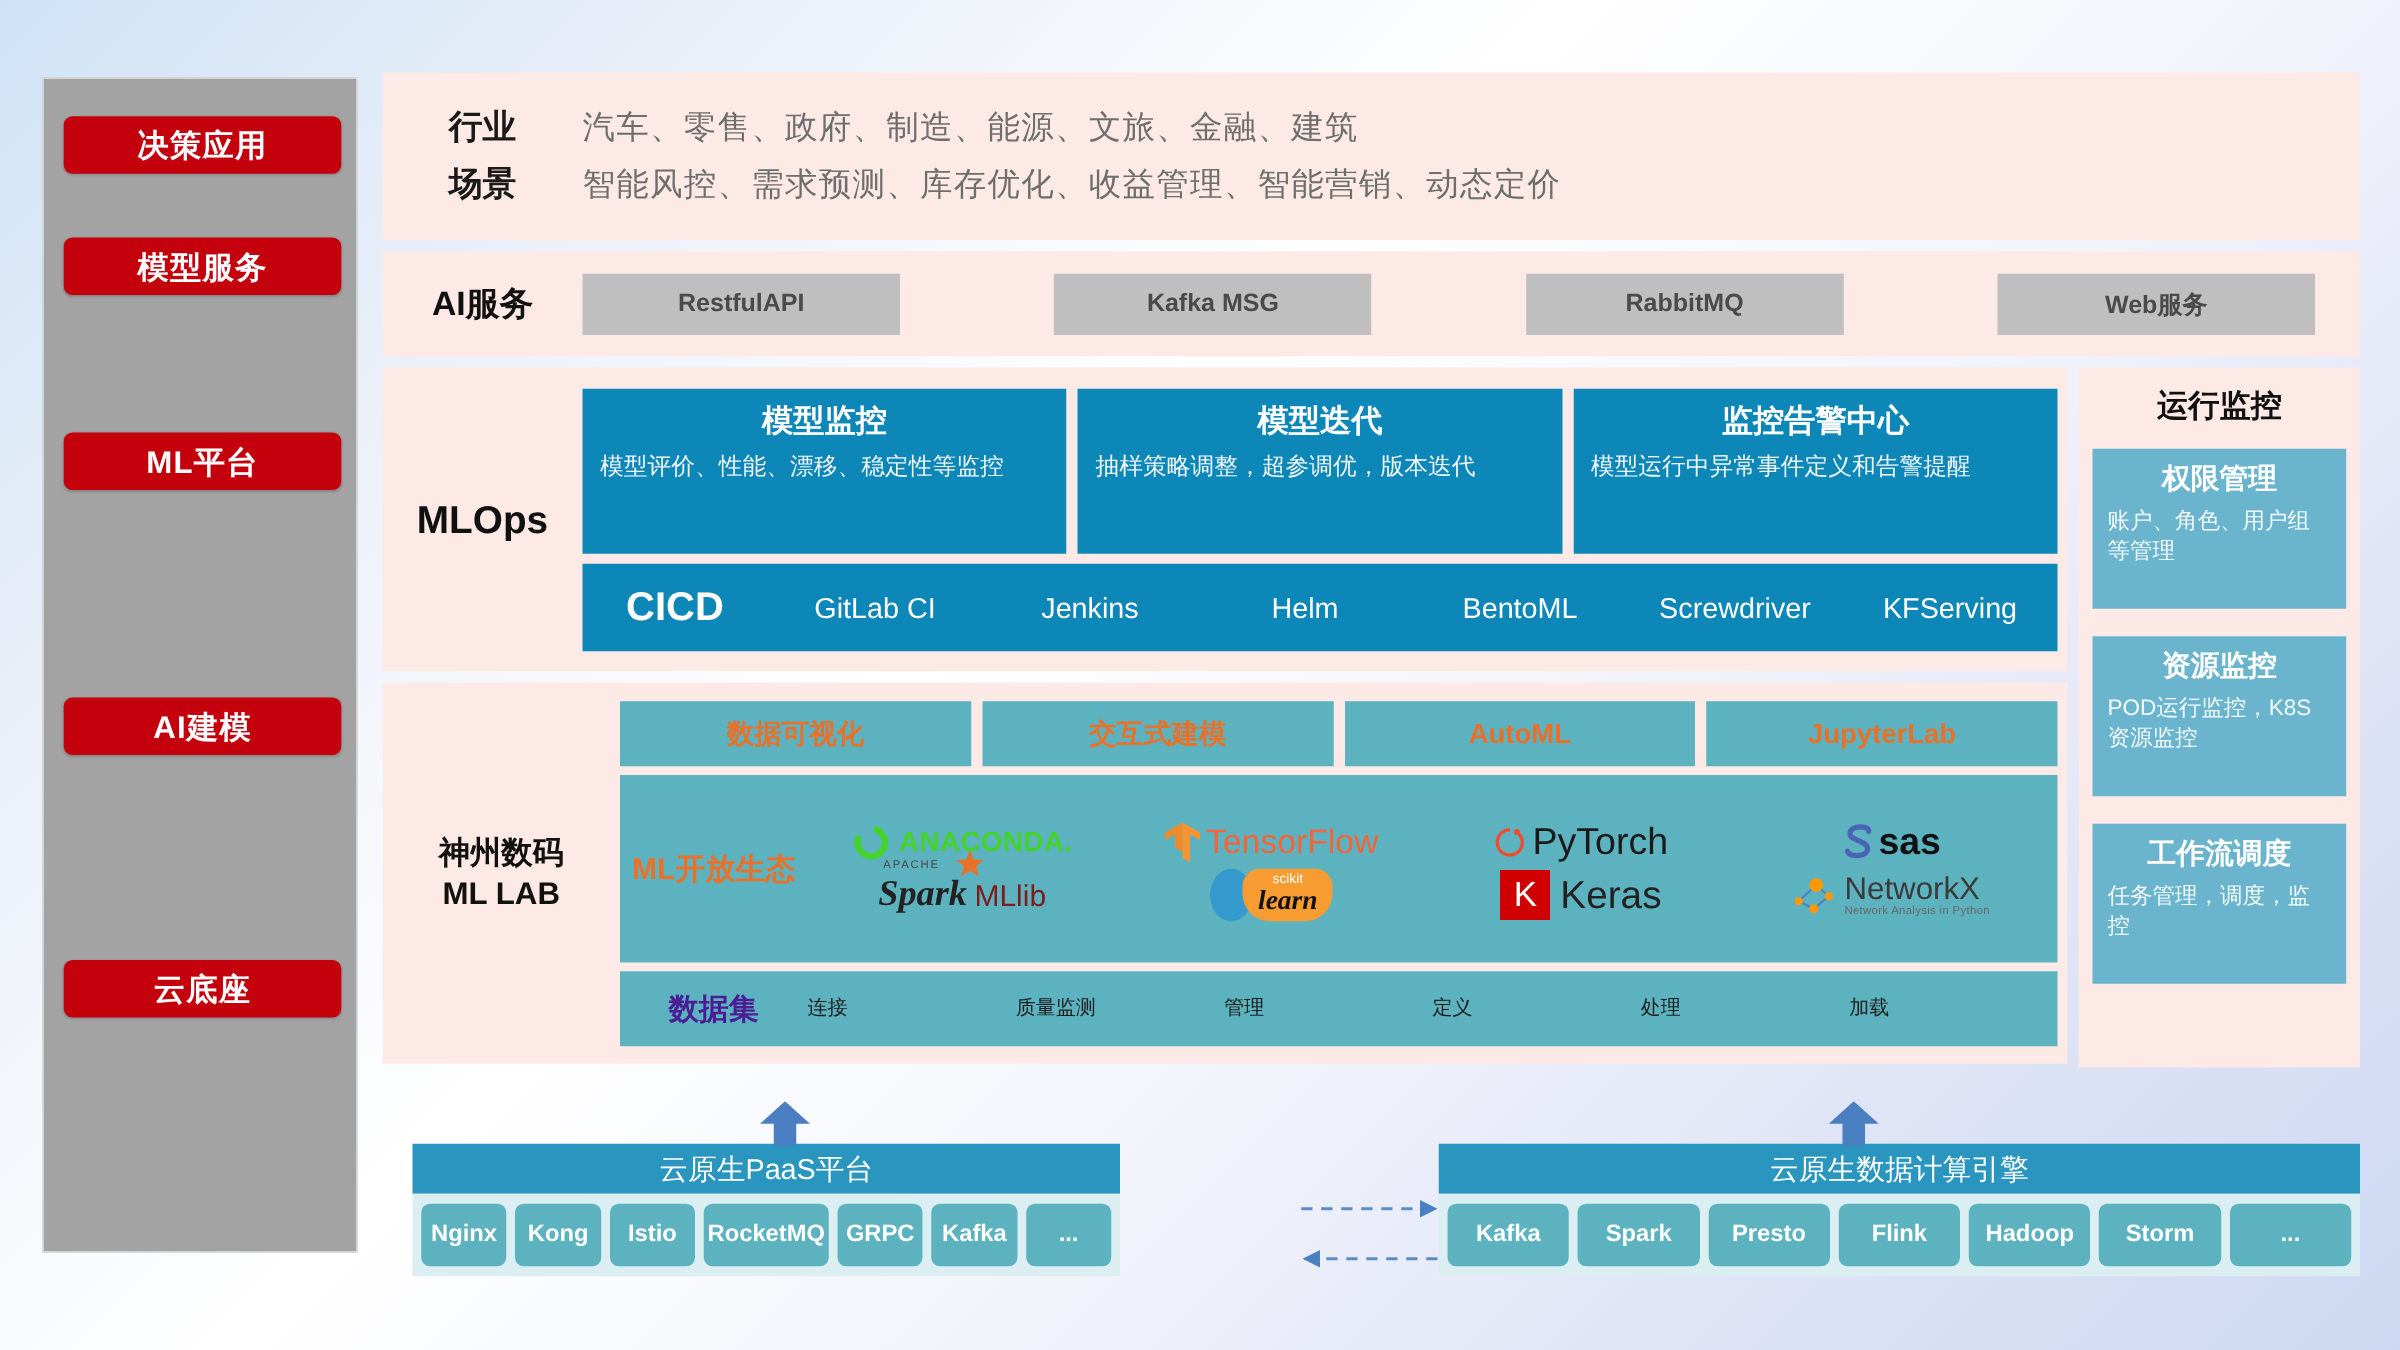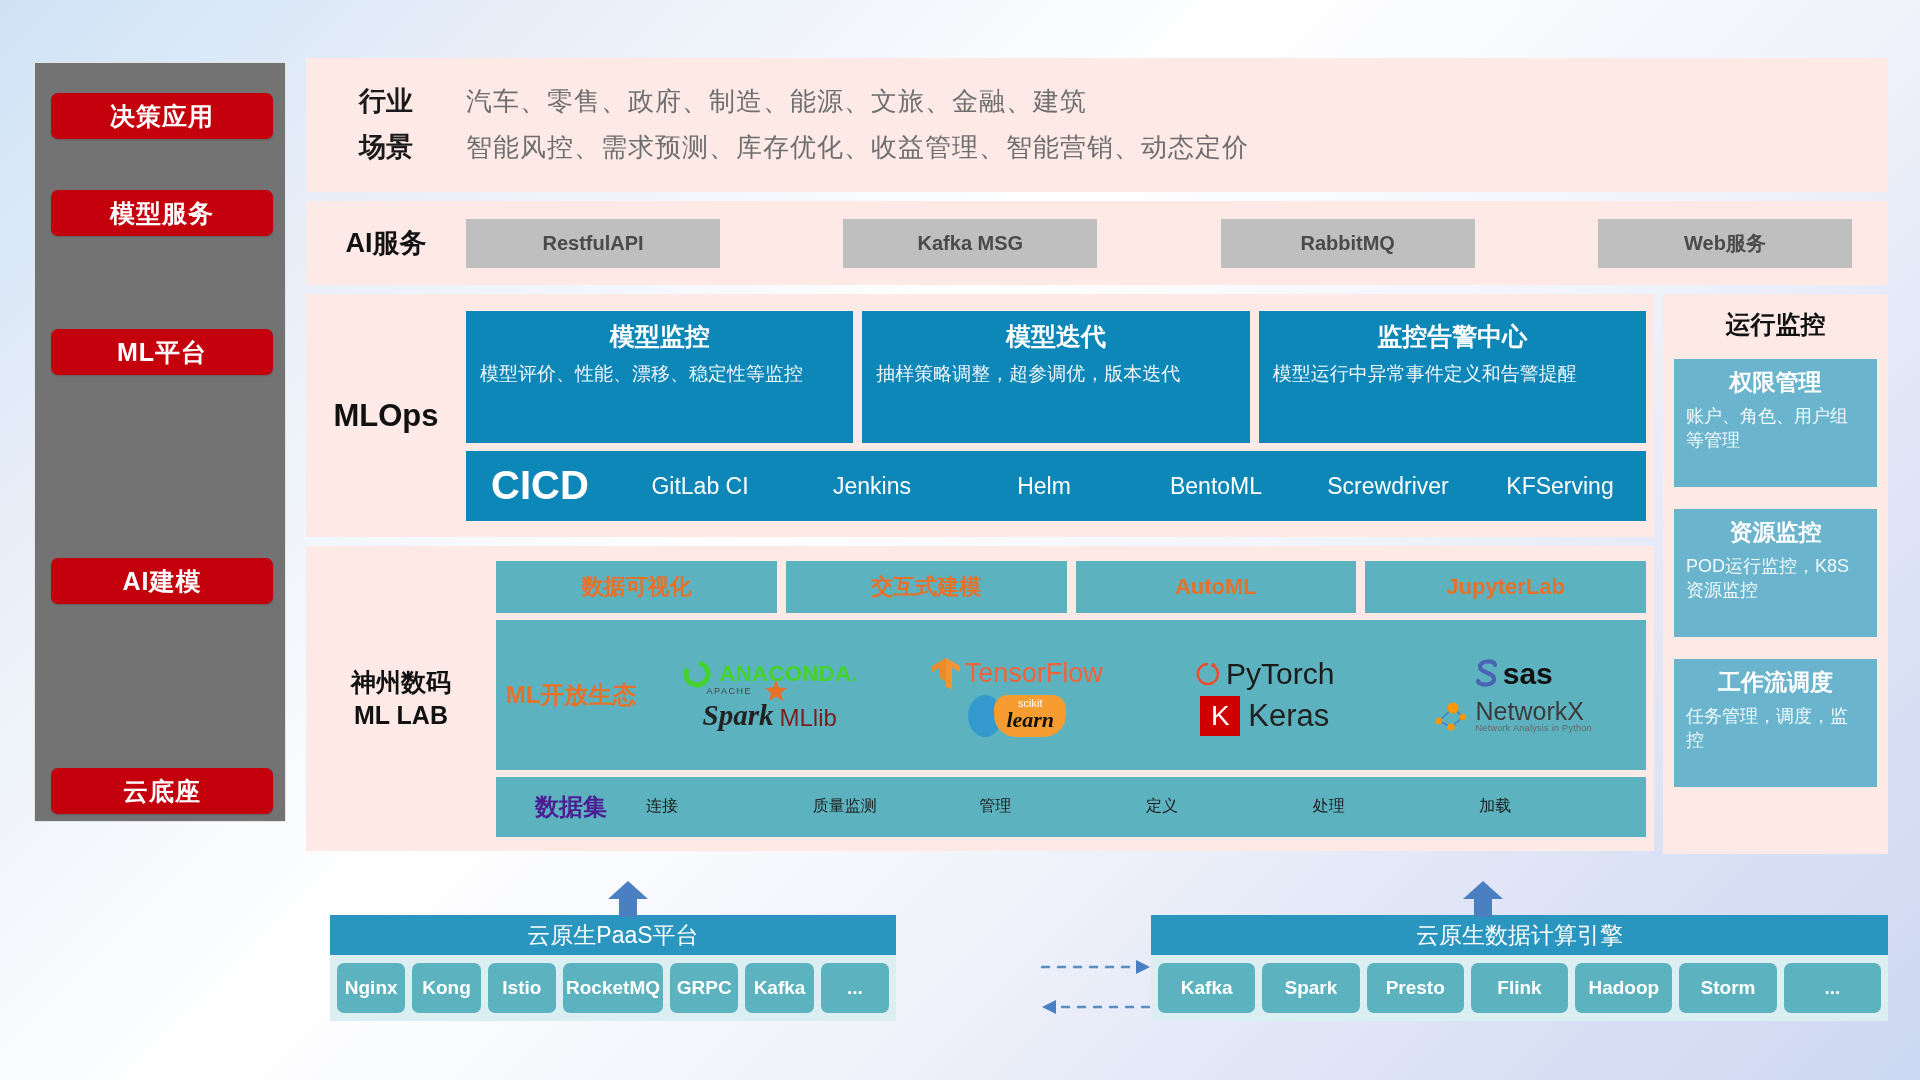--- a/index.html
+++ b/index.html
@@ -10,22 +10,22 @@
   }
   body {
     background: linear-gradient(135deg, #cfe3f7 0%, #e8eef8 18%, #ffffff 42%, #f2f4fb 62%, #dfe4f6 80%, #cdd8f2 100%);
     position: relative;
   }
 
   
   #left-rail {
     position: absolute;
     left: 34px; top: 62px;
-    width: 252px; height: 760px;
-    background: #737373;
+    width: 252px; height: 940px;
+    background: #a3a3a3;
     border: 1px solid #e4e4e4;
     text-align: center;
   }
   .rail-chip {
     position: absolute;
     left: 16px; width: 222px; height: 46px;
     background: #c4000c;
     border-radius: 7px;
     color: #fff;
     font-size: 25px; font-weight: bold;
@@ -86,21 +86,21 @@
     padding: 9px 14px 0 14px;
   }
   .ops-card-title { font-size: 25px; font-weight: bold; text-align: center; margin-bottom: 8px; }
   .ops-card-desc { font-size: 19px; line-height: 1.32; color: #f0f7fb; }
   .cicd-bar {
     height: 70px; background: #0d86b8;
     display: flex; align-items: center;
     color: #fff;
     overflow: hidden;
   }
-  .cicd-label { width: 148px; text-align: center; font-size: 40px; font-weight: bold; }
+  .cicd-label { width: 148px; text-align: center; font-size: 32px; font-weight: bold; }
   .cicd-items { flex: 1; display: flex; }
   .cicd-item {
     flex: 1; font-size: 23px; text-align: center;
     line-height: 1.15; word-break: break-all;
     padding-top: 2px;
   }
 
   
   #band-monitor {
     width: 225px; height: 560px;
@@ -180,21 +180,21 @@
 
   .dashed { position: absolute; }
   svg { display: block; }
 </style>
 </head>
 <body>
 
 <div id="left-rail">
     <div class="rail-chip" style="top: 30px;">决策应用</div>
     <div class="rail-chip" style="top: 127px;">模型服务</div>
-    <div class="rail-chip" style="top: 266px;">ML平台</div>
+    <div class="rail-chip" style="top: 283px;">ML平台</div>
     <div class="rail-chip" style="top: 495px;">AI建模</div>
     <div class="rail-chip" style="top: 705px;">云底座</div>
   </div>
 
 <div id="main">
 
   <div class="band" id="band-apps">
     <div class="app-row">
       <div class="app-key">行业</div>
       <div class="app-val">汽车、零售、政府、制造、能源、文旅、金融、建筑</div>

